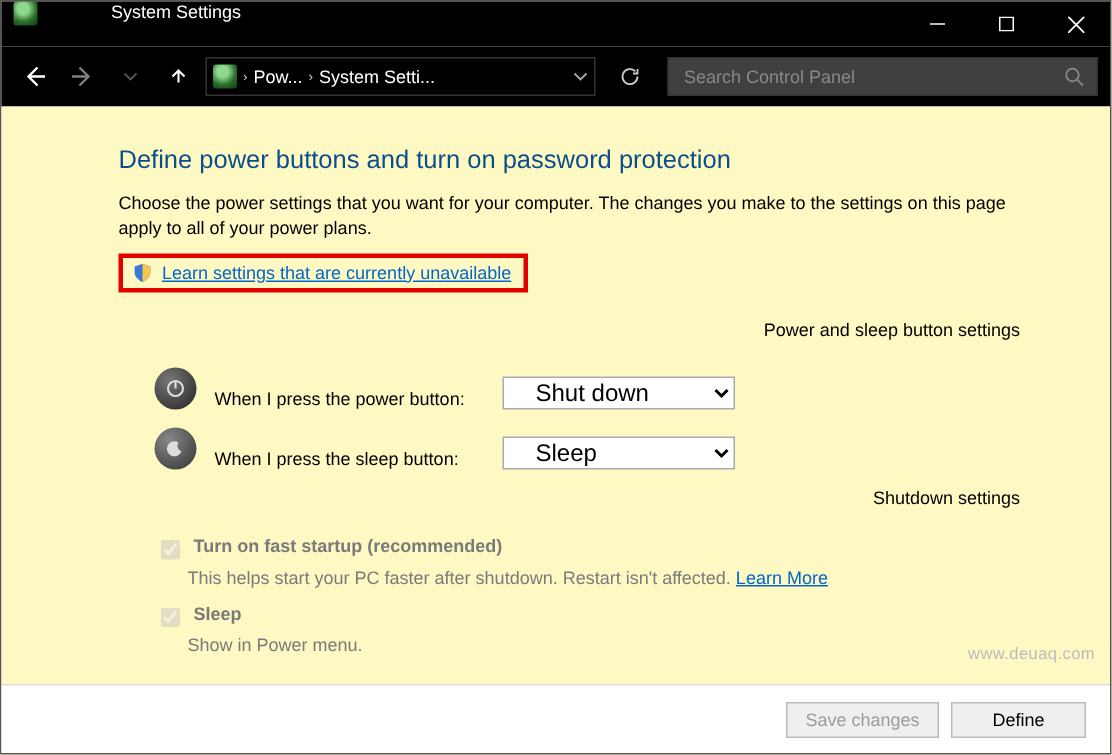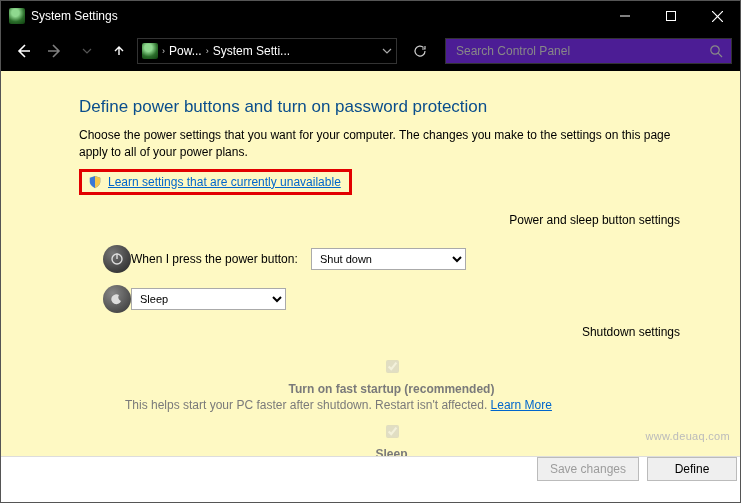--- a/index.html
+++ b/index.html
@@ -1,67 +1,67 @@
 <!DOCTYPE html>
 <html><head>
 <meta charset="utf-8">
 <style>
   * { box-sizing: border-box; }
   body { margin: 0; font-family: "Segoe UI", Tahoma, sans-serif; font-size: 12px; color: #000; background: #808080; }
   .window { width: 741px; height: 503px; background: #fff; display: flex; flex-direction: column; border: 1px solid #555; position: relative; }
   
   
-  .titlebar { height: 30px; background: #000; color: #fff; display: flex; align-items: center; padding-left: 8px; }
+  .titlebar { height: 30px; background: #000; color: #fff; display: flex; align-items: flex-start; padding-left: 8px; gap: 43px; }
   .titlebar .icon { width: 16px; height: 16px; background: radial-gradient(circle at 40% 30%, #8fd88f 25%, #2a6d2a 60%, #0e3d0e 100%); border-radius: 2px; margin-right: 6px; }
   .titlebar .title { flex: 1; font-size: 12px; }
   .winbtns { display: flex; }
   .winbtn { width: 46px; height: 30px; display: flex; align-items: center; justify-content: center; color: #fff; }
   .winbtn svg { stroke: #fff; }
   
   
   .navbar { height: 40px; background: #000; display: flex; align-items: center; padding: 0 8px; gap: 4px; }
   .navbtn { width: 28px; height: 28px; display: flex; align-items: center; justify-content: center; color: #fff; }
   .navbtn.dim { opacity: 0.5; }
   .breadcrumb { flex: 0 0 auto; height: 26px; background: #000; border: 1px solid #333; display: flex; align-items: center; padding: 0 4px; gap: 4px; color: #fff; font-size: 12px; min-width: 260px; }
   .breadcrumb .bicon { width: 16px; height: 16px; background: radial-gradient(circle at 40% 30%, #8fd88f 25%, #2a6d2a 60%, #0e3d0e 100%); border-radius: 2px; }
   .bch { font-size: 9px; opacity: 0.8; }
   .refresh { width: 26px; height: 26px; display: flex; align-items: center; justify-content: center; color: #ccc; margin-left: 6px; }
-  .search { flex: 1; height: 26px; background: #4c1d95; border: 1px solid #333; display: flex; align-items: center; padding: 0 8px; margin-left: 8px; color: #888; }
+  .search { flex: 1; height: 26px; background: #404040; border: 1px solid #333; display: flex; align-items: center; padding: 0 8px; margin-left: 8px; color: #888; }
   .search input { flex: 1; background: transparent; border: none; outline: none; color: #eee; font-size: 12px; }
   .search input::placeholder { color: #888; }
   .sicon { color: #888; }
   
   
   .content { flex: 1; overflow: hidden; padding: 18px 60px 0 78px; background: #fef9c3; position: relative; }
   h1 { font-size: 17px; font-weight: 400; color: #0a4e8c; margin: 8px 0 10px 0; }
   .desc { font-size: 12px; line-height: 1.4; margin-bottom: 8px; }
   .highlight-box { border: 3px solid #e20000; padding: 3px 8px 3px 6px; display: inline-flex; align-items: center; gap: 6px; margin-bottom: 10px; }
   .shield { width: 14px; height: 14px; }
   .link { color: #0066cc; text-decoration: underline; cursor: pointer; }
   
   .section-head { font-size: 12px; color: #000; display: flex; align-items: flex-end; gap: 8px; margin: 8px 0 10px 0; flex-direction: column; }
   .section-head .line { flex: 1; height: 1px; background: #ddd; }
   
-  .row { display: flex; align-items: center; margin: 6px 0 12px 24px; }
+  .row { display: flex; align-items: flex-end; margin: 6px 0 12px 24px; gap: 12px; }
   .ricon { width: 28px; height: 28px; border-radius: 50%; display:flex; align-items:center; justify-content:center; }
   .ricon.power { background: radial-gradient(circle at 35% 30%, #777, #222); }
   .ricon.sleep { background: radial-gradient(circle at 35% 30%, #888, #333); }
   .rlabel { width: 180px; }
-  select { width: 155px; height: 22px; border: 1px solid #aaa; background: #fff; font-size: 11px; padding: 1px 4px; }
+  select { width: 155px; height: 22px; border: 1px solid #aaa; background: #fff; font-size: 16px; padding: 1px 17px; }
   
   .opts { margin-left: 24px; }
   .opt { margin: 4px 0 8px 0; }
-  .opt-top { display: flex; align-items: center; gap: 6px; flex-direction: column; }
+  .opt-top { display: flex; gap: 6px; }
   .opt input[type=checkbox] { accent-color: #777; opacity: 0.65; }
   .opt-label { color: #7a7a7a; }
   .opt-sub { margin-left: 22px; color: #7a7a7a; line-height: 1.5; }
   .bold { font-weight: 600; }
   
   
-  .footer { height: 46px; border-top: 1px solid #ddd; display: flex; justify-content: flex-end; padding: 0 3px; gap: 8px; background: #fff; }
+  .footer { height: 46px; border-top: 1px solid #ddd; display: flex; align-items: center; justify-content: flex-end; padding: 0 16px; gap: 8px; background: #fff; }
   .btn { min-width: 90px; height: 24px; border: 1px solid #bbb; background: #efefef; font-size: 12px; padding: 0 12px; cursor: default; }
   .btn[disabled] { color: #9c9c9c; }
   
   .watermark { position: absolute; right: 10px; bottom: 60px; color: #bbb; font-size: 11px; letter-spacing: 0.3px; }
 </style>
 </head>
 <body>
 
 <div class="window">
 
@@ -163,20 +163,21 @@
         <option>Shut down</option>
       </select>
     </div>
 
     <div class="row">
       <div class="ricon sleep">
         <svg width="14" height="14" viewBox="0 0 14 14">
             <path d="M9 3 A5 5 0 1 0 11 9 A4 4 0 0 1 9 3 Z" fill="#ddd"></path>
           </svg>
       </div>
+      <div class="rlabel">When I press the sleep button:</div>
       <select>
         <option>Sleep</option>
       </select>
     </div>
 
     <div class="section-head">
       <span>Shutdown settings</span>
       <div class="line"></div>
     </div>
 

